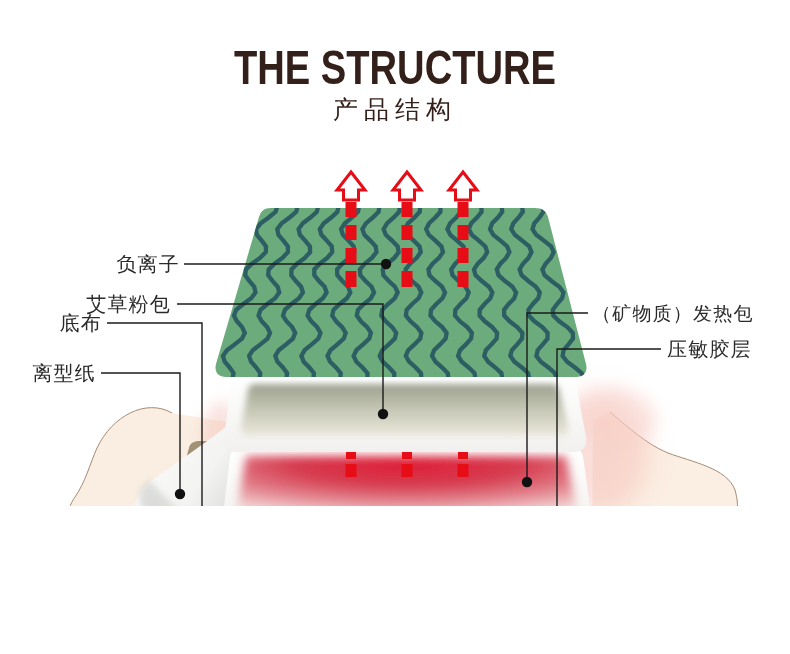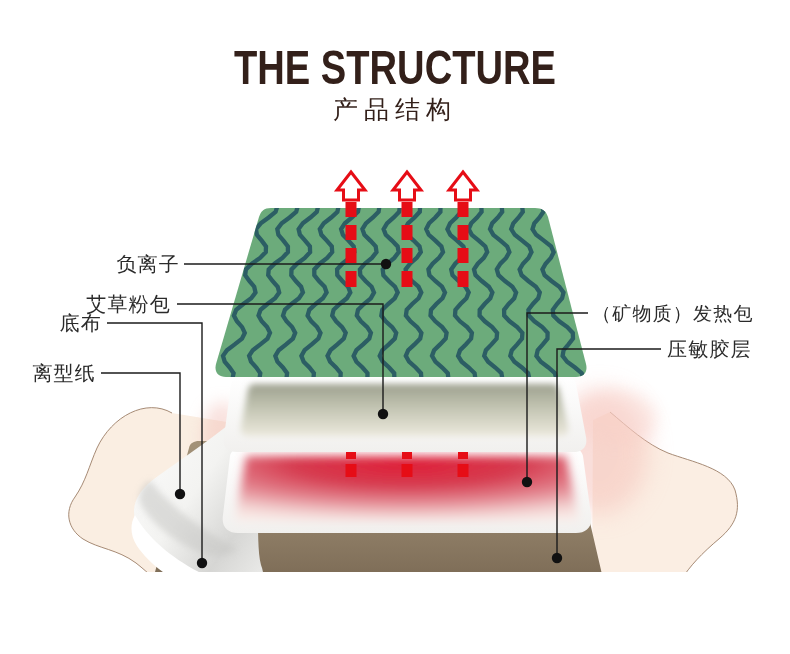--- a/index.html
+++ b/index.html
@@ -1,16 +1,16 @@
 <!DOCTYPE html>
 <html><head>
 <meta charset="utf-8">
 <style>
   html,body{margin:0;padding:0;background:#ffffff;}
-  .stage{position:relative;width:790px;height:572px;background:#ffffff;overflow:hidden;
+  .stage{position:relative;width:790px;height:506px;background:#ffffff;overflow:hidden;
          font-family:"Liberation Sans",sans-serif;}
   svg text{font-family:"Liberation Sans","DejaVu Sans",sans-serif;}
   .title-en{font-weight:bold;}
 </style>
 </head>
 <body>
 
 <div class="stage">
 <svg width="790" height="654" viewBox="0 0 790 654">
   <defs>

